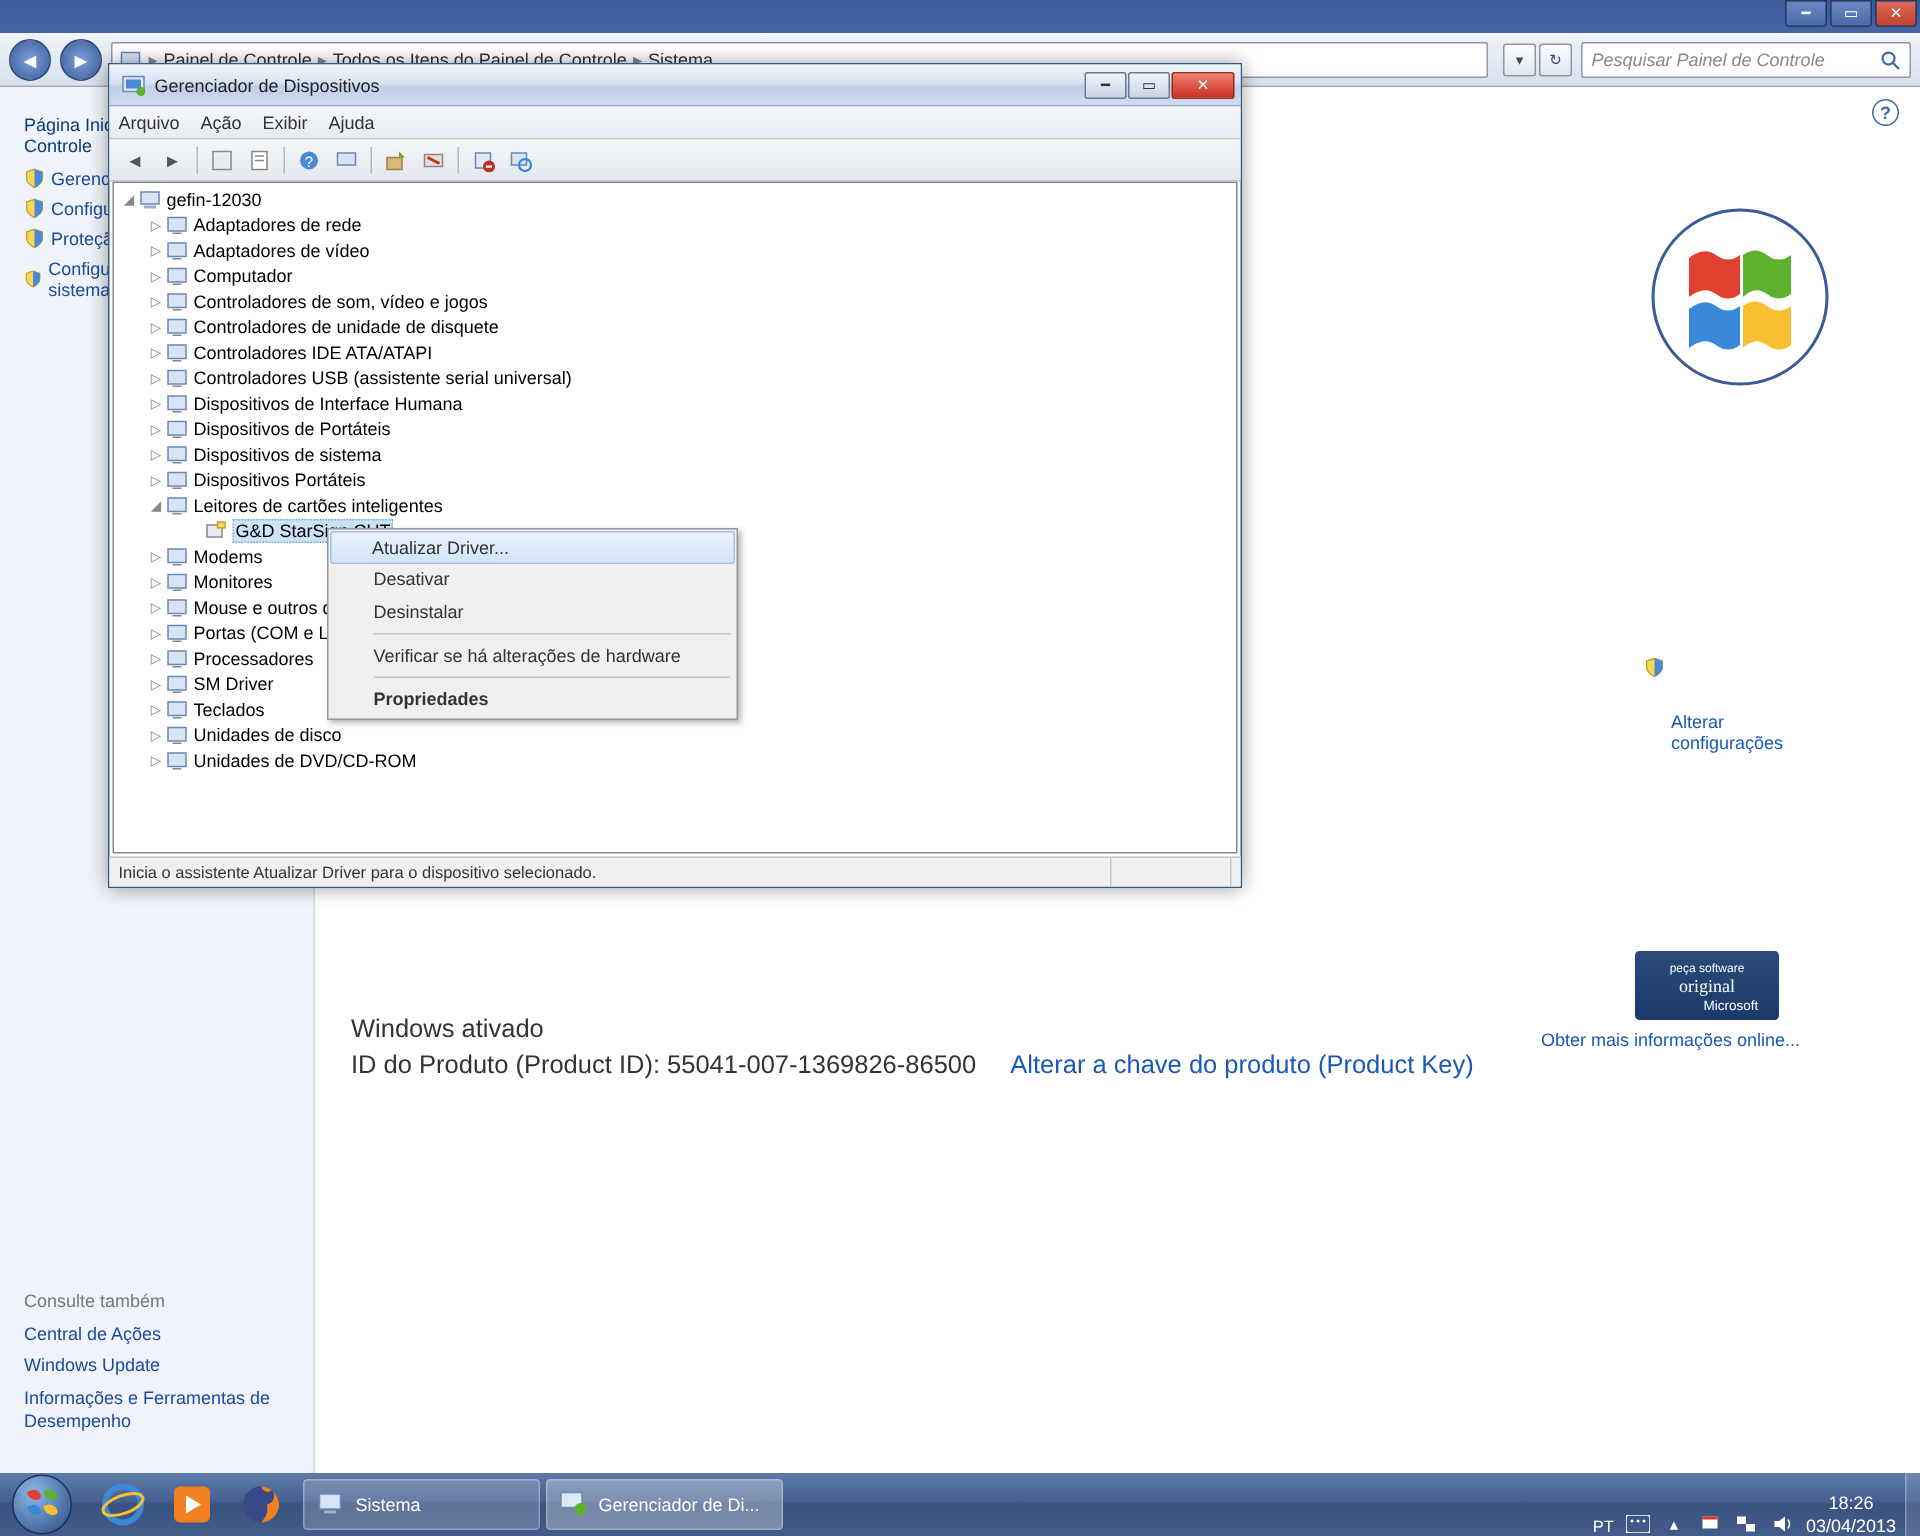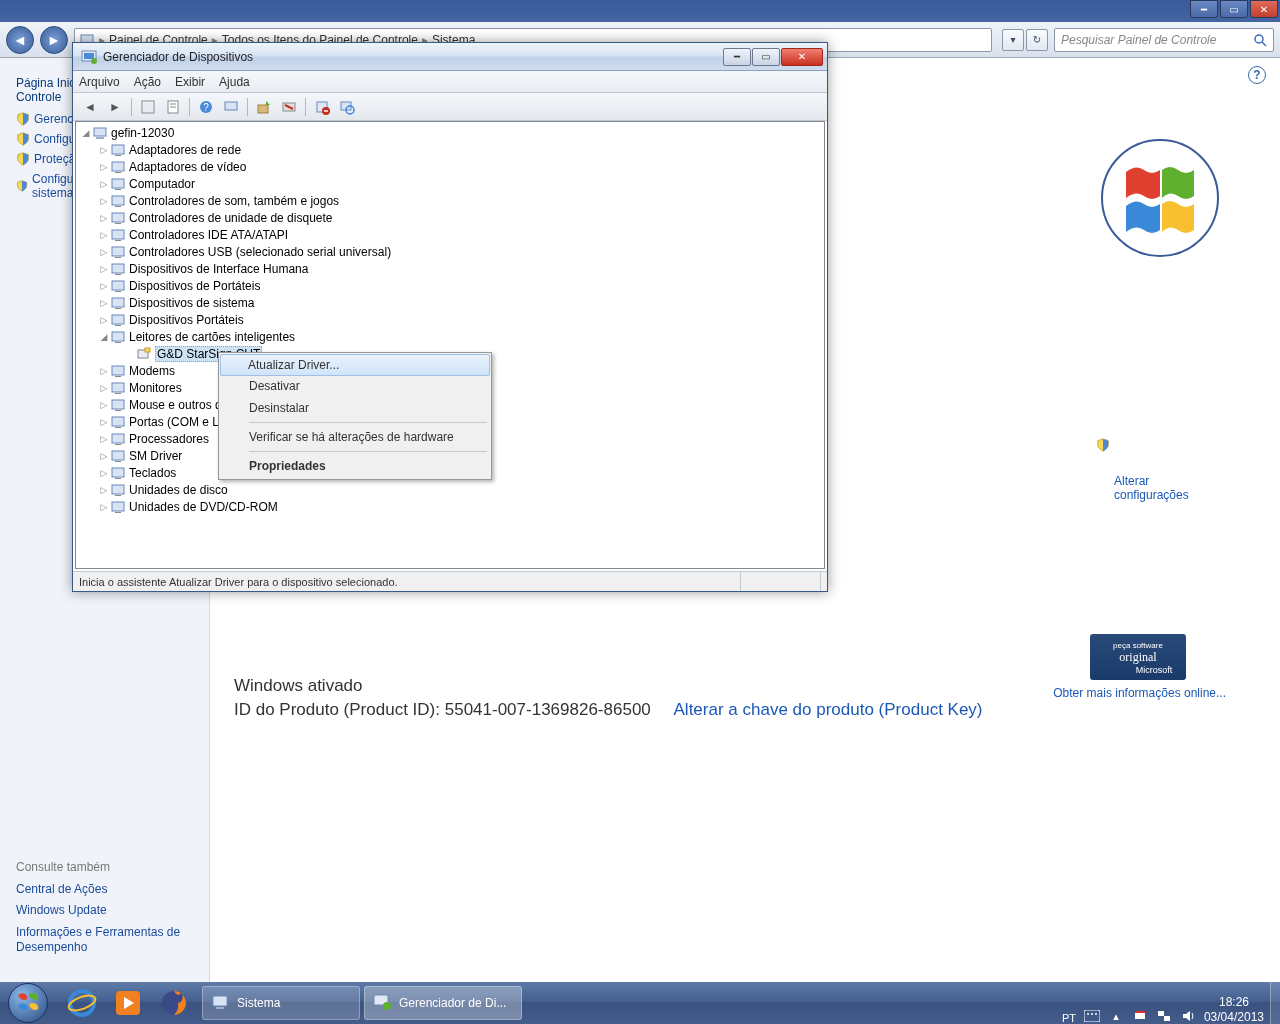--- a/index.html
+++ b/index.html
@@ -28,21 +28,21 @@
 .cp-sidebar-bottom { position:absolute; bottom:20px; left:16px; right:20px; font-size:12px; color:#555;}
 .cp-sidebar-bottom .hdr2 { color:#777; margin-bottom:8px; }
 .cp-sidebar-bottom .lnk2 { color:#1a4a9a; margin-bottom:6px; cursor:pointer; display:block; line-height:1.3; }
 .help-icon { position:absolute; top:8px; right:14px; width:18px; height:18px; border-radius:50%; border:1px solid #3a6aaa; color:#3a6aaa; display:flex; align-items:center; justify-content:center; font-size:12px; font-weight:bold;}
 .win-logo { position:absolute; top:80px; right:60px; width:120px; height:120px; }
 .cp-activation { position:absolute; bottom:300px; left:234px; right:20px; font-size:17px; color:#333; }
 .cp-activation .line { margin-bottom:4px; }
 .cp-activation a { color:#1a58b8; text-decoration:none; margin-left:18px;}
 .orig-badge { position:absolute; right:94px; bottom:344px; width:96px; height:46px; background:linear-gradient(#2a4a7a,#1a3a6a); border-radius:3px; color:#fff; display:flex; flex-direction:column; align-items:center; justify-content:center; font-size:9px; padding-top:2px;}
 .orig-badge .big { font-size:12px; font-family:"Segoe Script",cursive; }
-.more-info { position:absolute; right:54px; bottom:324px; font-size:12px; color:#1a58b8; }
+.more-info { position:absolute; right:80px; bottom:324px; font-size:12px; color:#1a58b8; }
 .alter-conf-wrap { position:absolute; right:86px; bottom:480px; display:flex; gap:4px; font-size:12px; color:#1a58b8; align-items:flex-start;}
 
 
 .dm-window { position: absolute; top: 42px; left: 72px; width: 756px; height: 550px; background: #fff; border: 1px solid #365a8a; box-shadow: 0 0 12px rgba(0,0,0,0.4); }
 .dm-title { height: 28px; background: linear-gradient(#f0f4fa,#d8e4f4 45%,#c0d0e8 55%,#d0dceC); border-bottom:1px solid #8aa0c0; display: flex; align-items: center; padding: 0 4px 0 8px; font-size: 12px; }
 .dm-title .icon { width: 16px; height: 16px; margin-right: 6px; }
 .dm-title .txt { color: #222; }
 .dm-title .spacer { flex: 1; }
 .dm-title .wbtn { width: 28px; height: 18px; margin-left: 1px; border: 1px solid #6a7a90; background: linear-gradient(#f0f4fa,#c8d4e4); border-radius: 2px; display: flex; align-items: center; justify-content: center; font-size: 10px; color: #333; }
 .dm-title .wbtn.close { background: linear-gradient(#f08070,#c83020); color: #fff; border-color:#a02818; width:42px; }
@@ -333,21 +333,21 @@
         <span class="label">Computador</span>
       </div>
       <div class="tree-row lvl1">
         <span class="arrow">▷</span>
         <span class="gicon">
           <svg width="16" height="16">
             <rect x="2" y="3" width="12" height="9" fill="#d8e4f4" stroke="#6a88b8"></rect>
             <rect x="5" y="13" width="6" height="1" fill="#888"></rect>
           </svg>
         </span>
-        <span class="label">Controladores de som, também e jogos</span>
+        <span class="label">Controladores de som, vídeo e jogos</span>
       </div>
       <div class="tree-row lvl1">
         <span class="arrow">▷</span>
         <span class="gicon">
           <svg width="16" height="16">
             <rect x="2" y="3" width="12" height="9" fill="#d8e4f4" stroke="#6a88b8"></rect>
             <rect x="5" y="13" width="6" height="1" fill="#888"></rect>
           </svg>
         </span>
         <span class="label">Controladores de unidade de disquete</span>
@@ -363,21 +363,21 @@
         <span class="label">Controladores IDE ATA/ATAPI</span>
       </div>
       <div class="tree-row lvl1">
         <span class="arrow">▷</span>
         <span class="gicon">
           <svg width="16" height="16">
             <rect x="2" y="3" width="12" height="9" fill="#d8e4f4" stroke="#6a88b8"></rect>
             <rect x="5" y="13" width="6" height="1" fill="#888"></rect>
           </svg>
         </span>
-        <span class="label">Controladores USB (selecionado serial universal)</span>
+        <span class="label">Controladores USB (assistente serial universal)</span>
       </div>
       <div class="tree-row lvl1">
         <span class="arrow">▷</span>
         <span class="gicon">
           <svg width="16" height="16">
             <rect x="2" y="3" width="12" height="9" fill="#d8e4f4" stroke="#6a88b8"></rect>
             <rect x="5" y="13" width="6" height="1" fill="#888"></rect>
           </svg>
         </span>
         <span class="label">Dispositivos de Interface Humana</span>

